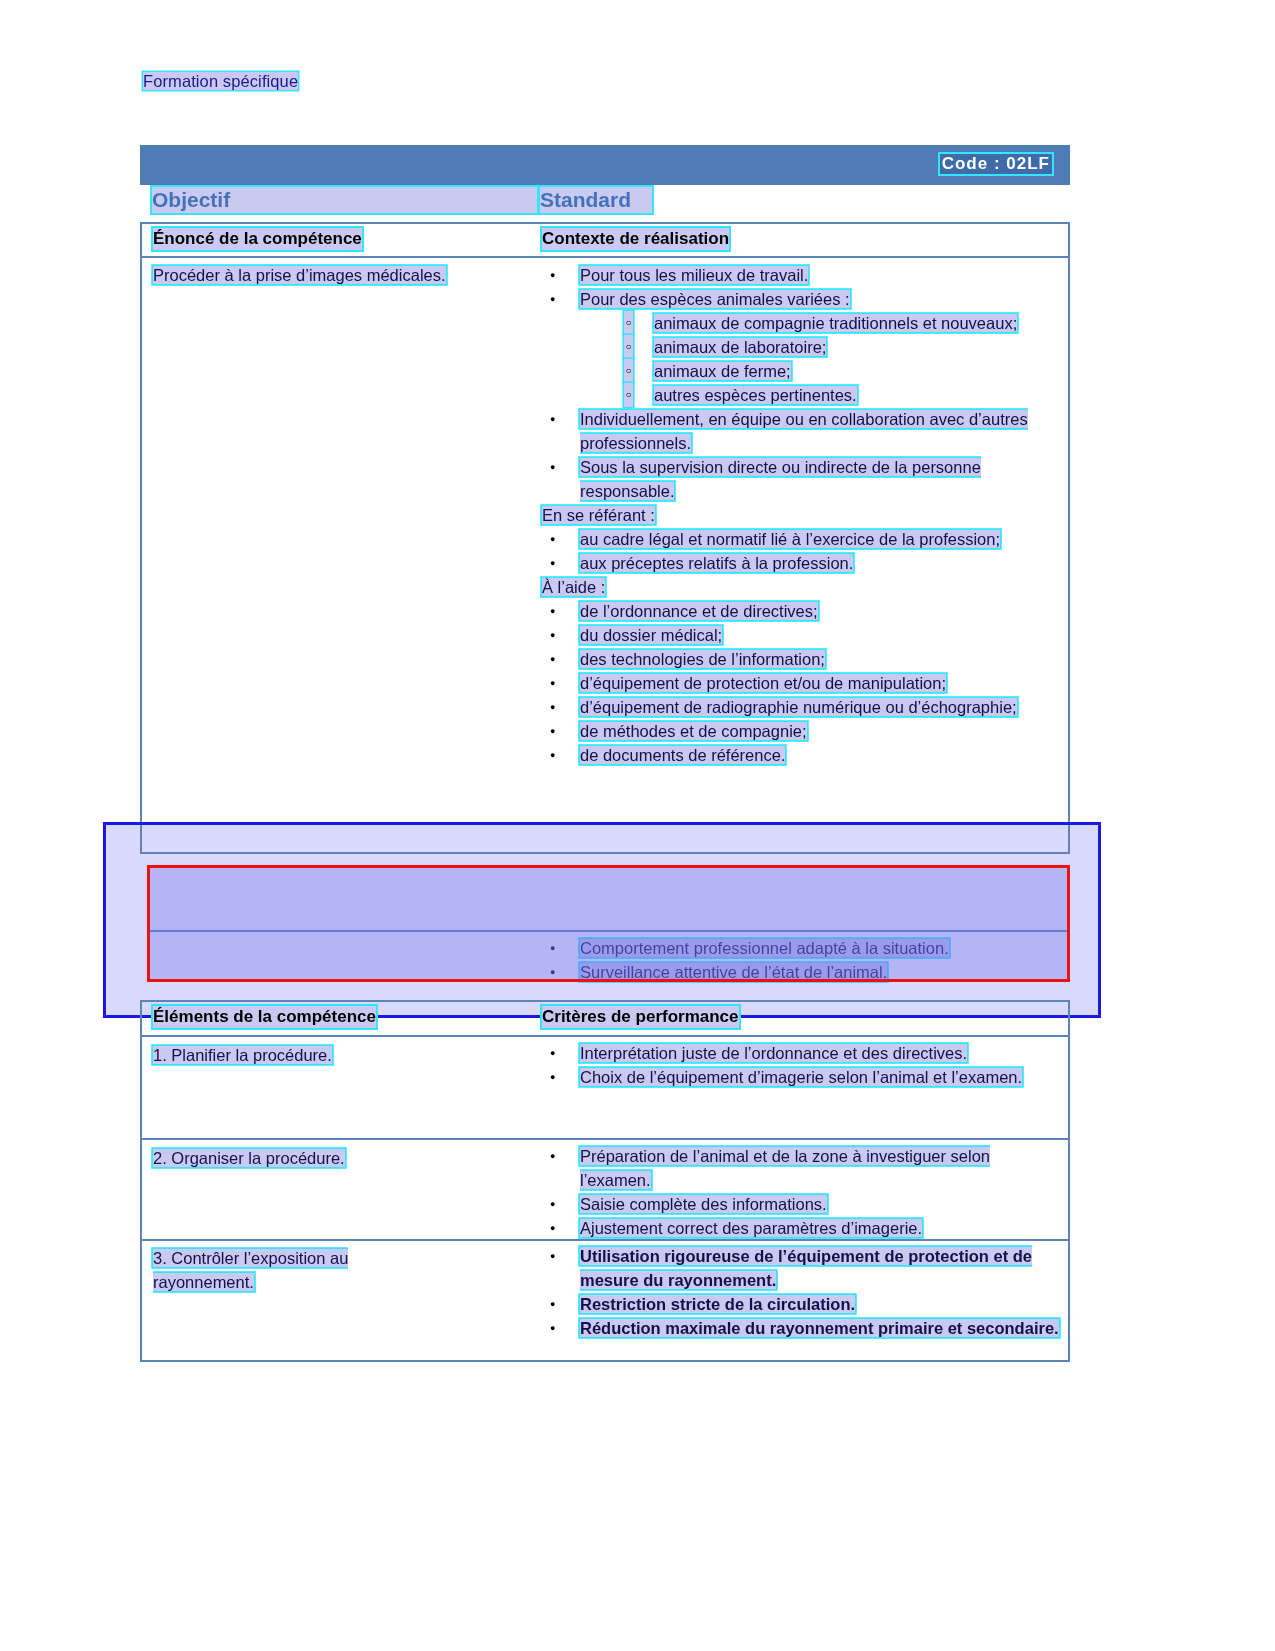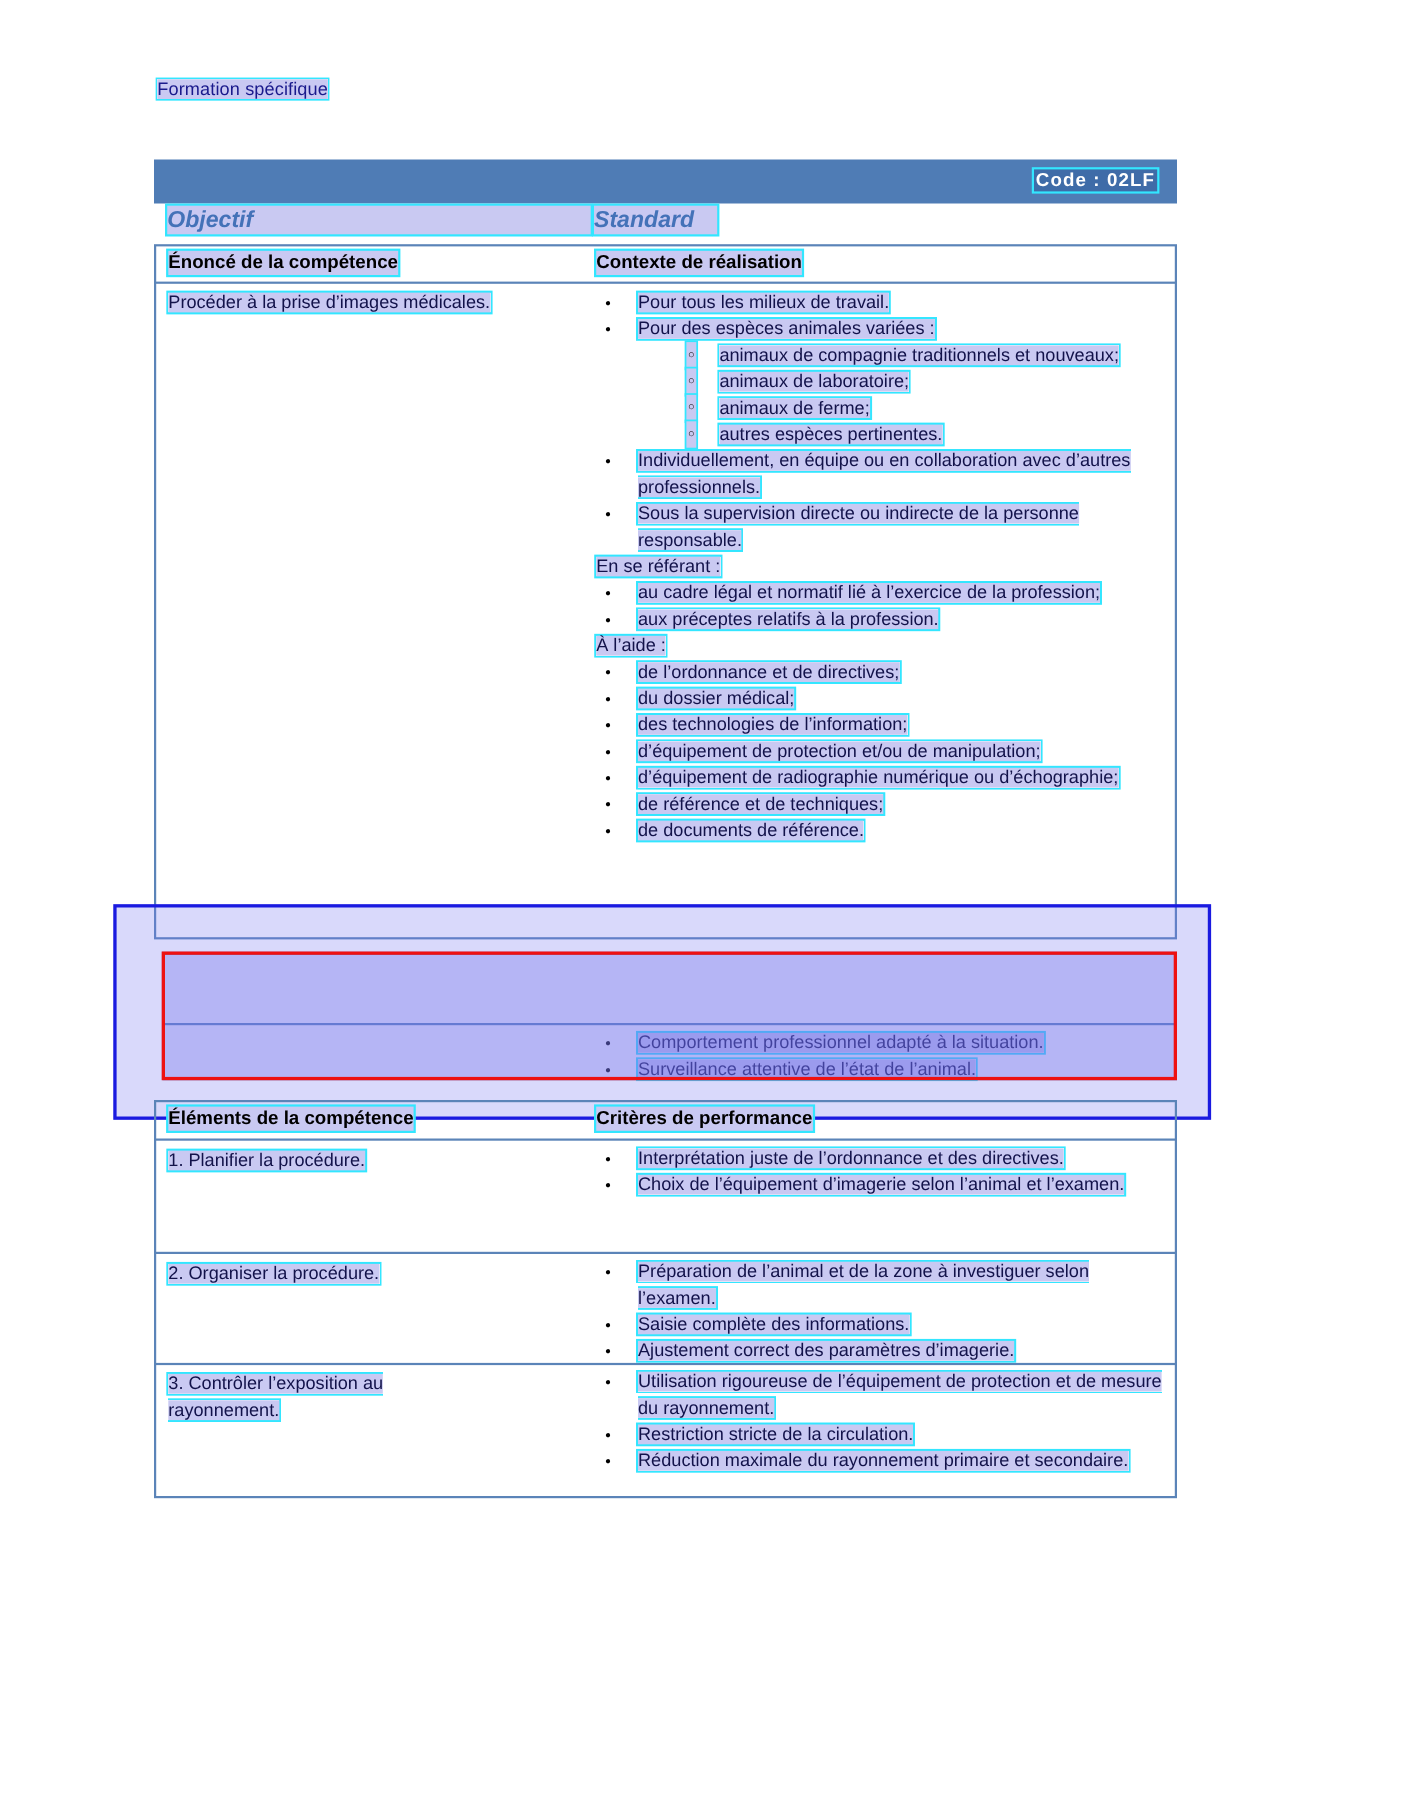--- a/index.html
+++ b/index.html
@@ -56,21 +56,20 @@
     left: 140px;
     top: 185px;
     width: 930px;
     height: 33px;
   }
   .hdr-objectif, .hdr-standard {
     position: absolute;
     top: 2px;
     font-size: 21px;
     font-weight: bold;
-    font-style: italic;
     color: #4472b8;
     background: #c9c9f2;
     box-shadow: 0 0 0 2px #33e6ff;
     line-height: 26px;
   }
   .hdr-objectif { left: 12px; width: 385px; }
   .hdr-standard { left: 400px; width: 112px; }
 
   
   .frame {
@@ -245,21 +244,21 @@
 
     <div class="lead">
       <span class="txt">À l’aide :</span>
     </div>
     <ul class="b">
       <li><span class="txt">de l’ordonnance et de directives;</span></li>
       <li><span class="txt">du dossier médical;</span></li>
       <li><span class="txt">des technologies de l’information;</span></li>
       <li><span class="txt">d’équipement de protection et/ou de manipulation;</span></li>
       <li><span class="txt">d’équipement de radiographie numérique ou d’échographie;</span></li>
-      <li><span class="txt">de référence et de techniques;</span></li>
+      <li><span class="txt">de méthodes et de compagnie;</span></li>
       <li><span class="txt">de documents de référence.</span></li>
     </ul>
   </div>
 
   <div class="frame" style="left:148px; top:866px; width:922px; height:116px;"></div>
   <div style="position:absolute;left:148px;top:930px;width:922px;height:2px;background:#5b84b8;"></div>
 
 
   <div class="cellbox" style="left:542px; top:936px; width:520px;">
     <ul class="b">
@@ -296,21 +295,21 @@
     <ul class="b">
       <li><span class="txt">Préparation de l’animal et de la zone à investiguer selon l’examen.</span></li>
       <li><span class="txt">Saisie complète des informations.</span></li>
       <li><span class="txt">Ajustement correct des paramètres d’imagerie.</span></li>
     </ul>
   </div>
 
   <div class="cellbox" style="left:153px; top:1246px; width:260px;">
     <span class="txt">3.  Contrôler l’exposition au rayonnement.</span>
   </div>
-  <div class="cellbox" style="left:542px; top:1244px; width:520px;">
+  <div class="cellbox" style="left:542px; top:1244px; width:520px;font-weight:bold;">
     <ul class="b">
       <li><span class="txt">Utilisation rigoureuse de l’équipement de protection et de mesure du rayonnement.</span></li>
       <li><span class="txt">Restriction stricte de la circulation.</span></li>
       <li><span class="txt">Réduction maximale du rayonnement primaire et secondaire.</span></li>
     </ul>
   </div>
 
   <div class="foot-rule"></div>
   <div class="foot-left">
     <span class="hl">Ministère de l’Enseignement supérieur</span>

